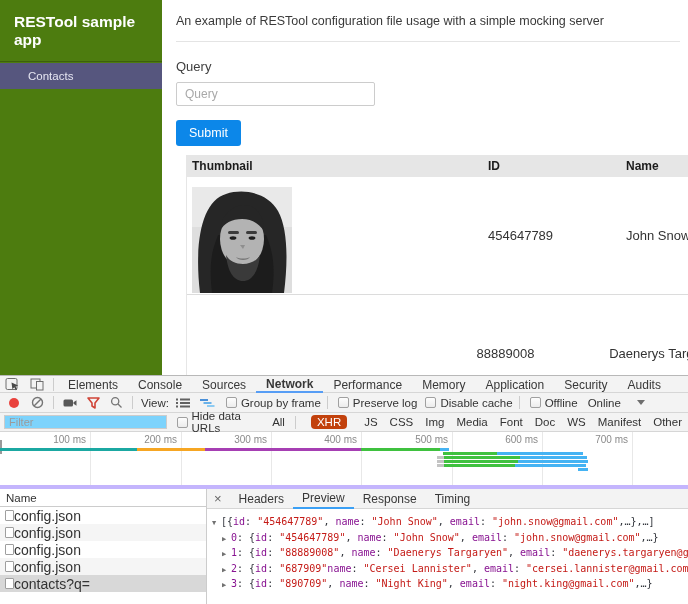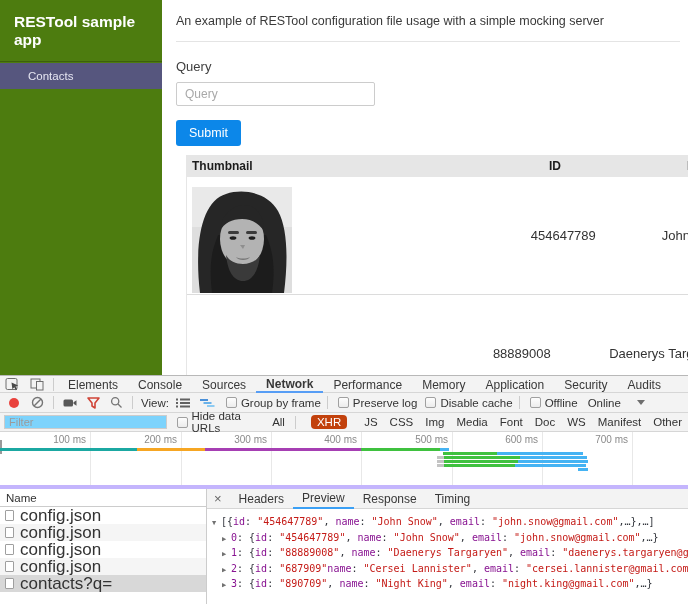--- a/index.html
+++ b/index.html
@@ -19,21 +19,21 @@
   .desc { padding:14px 14px 0 14px; font-size:12.5px; color:#3a3a3a; }
   .rule { border:none; border-top:1px solid #e4e4e4; margin:13px 8px 0 14px; }
   .form-label { margin:17px 0 0 14px; font-size:13px; color:#404040; }
   .query-input { display:block; margin:8px 0 0 14px; width:199px; height:24px; border:1px solid #ccc; border-radius:2px; padding:0 8px; font-size:12px; color:#333; font-family:"Liberation Sans",sans-serif; }
   .query-input::placeholder { color:#a8a8a8; }
   .submit-btn { margin:14px 0 0 14px; background:#0c87e9; color:#fff; border:none; border-radius:3px; padding:6px 13px; font-size:12.5px; cursor:pointer; font-family:"Liberation Sans",sans-serif; }
 
   .tbl { position:absolute; left:24px; top:155px; width:540px; border-left:1px solid #e6e6e6; }
   .thead { display:flex; background:#e6e6e6; height:22px; align-items:center; font-weight:bold; font-size:12px; color:#1c1c1c; }
   .trow { display:flex; height:118px; align-items:center; border-bottom:1px solid #dcdcdc; font-size:13px; color:#333; background:#fff; }
-  .c0 { width:362px; padding-left:5px; }
+  .c0 { width:301px; padding-left:5px; }
   .c1 { width:138px; }
   .c2 { flex:1; white-space:nowrap; }
   .trow .c0 { align-self:flex-start; padding-top:10px; }
   .thumb { width:100px; height:106px; display:block; }
 
   
   .devtools { position:absolute; top:375px; left:0; width:688px; height:229px; border-top:1px solid #b8b8b8; background:#fff; color:#333; }
   .dt-tabbar { height:17px; display:flex; align-items:center; background:#f3f3f3; border-bottom:1px solid #d6d6d6; }
   .dt-icon { display:flex; align-items:center; margin:0 5px; cursor:pointer; }
   .vdiv { width:1px; height:13px; background:#ccc; margin:0 4px; }
@@ -54,21 +54,21 @@
 
   .dt-timeline { position:relative; height:57px; border-bottom:4px solid #c4b5fd; background:#fff; overflow:hidden; cursor:crosshair; }
   .gridline { position:absolute; top:0; bottom:0; width:1px; background:#e8e8e8; }
   .tick-label { position:absolute; top:2px; font-size:10px; color:#8a8a8a; transform:translateX(-100%); padding-right:4px; white-space:nowrap; }
   .tl-bar { position:absolute; height:3px; }
   .tl-lefttick { position:absolute; left:0; top:8px; width:2px; height:14px; background:#9a9a9a; }
 
   .dt-bottom { display:flex; height:115px; }
   .req-panel { width:207px; border-right:1px solid #ccc; background:#fff; overflow:hidden; }
   .req-header { height:18px; border-bottom:1px solid #ccc; font-size:11.5px; display:flex; align-items:center; padding-left:6px; color:#333; }
-  .req-row { height:17px; display:flex; align-items:center; padding-left:5px; font-size:17px; color:#333; gap:6px; cursor:pointer; }
+  .req-row { height:17px; display:flex; align-items:center; padding-left:5px; font-size:14px; color:#333; cursor:pointer; }
   .req-row.stripe { background:#f5f5f5; }
   .req-row.sel { background:#d8d8d8; }
   .res-icon { width:9px; height:11px; border:1px solid #9f9f9f; background:#fff; border-radius:1px; flex:none; }
 
   .preview-panel { flex:1; display:flex; flex-direction:column; background:#fff; min-width:0; }
   .pv-tabs { height:20px; display:flex; align-items:center; background:#f3f3f3; border-bottom:1px solid #d6d6d6; }
   .pv-close { padding:0 8px 0 7px; color:#666; font-size:13px; cursor:pointer; }
   .pv-tab { padding:0 9px; height:20px; display:flex; align-items:center; font-size:12px; color:#383838; cursor:pointer; }
   .pv-tab.sel { border-bottom:2px solid #3ba0f5; }
   .pv-content { flex:1; padding:6px 0 0 5px; font-family:"DejaVu Sans Mono", monospace; font-size:10px; line-height:13.5px; white-space:nowrap; overflow:hidden; }

